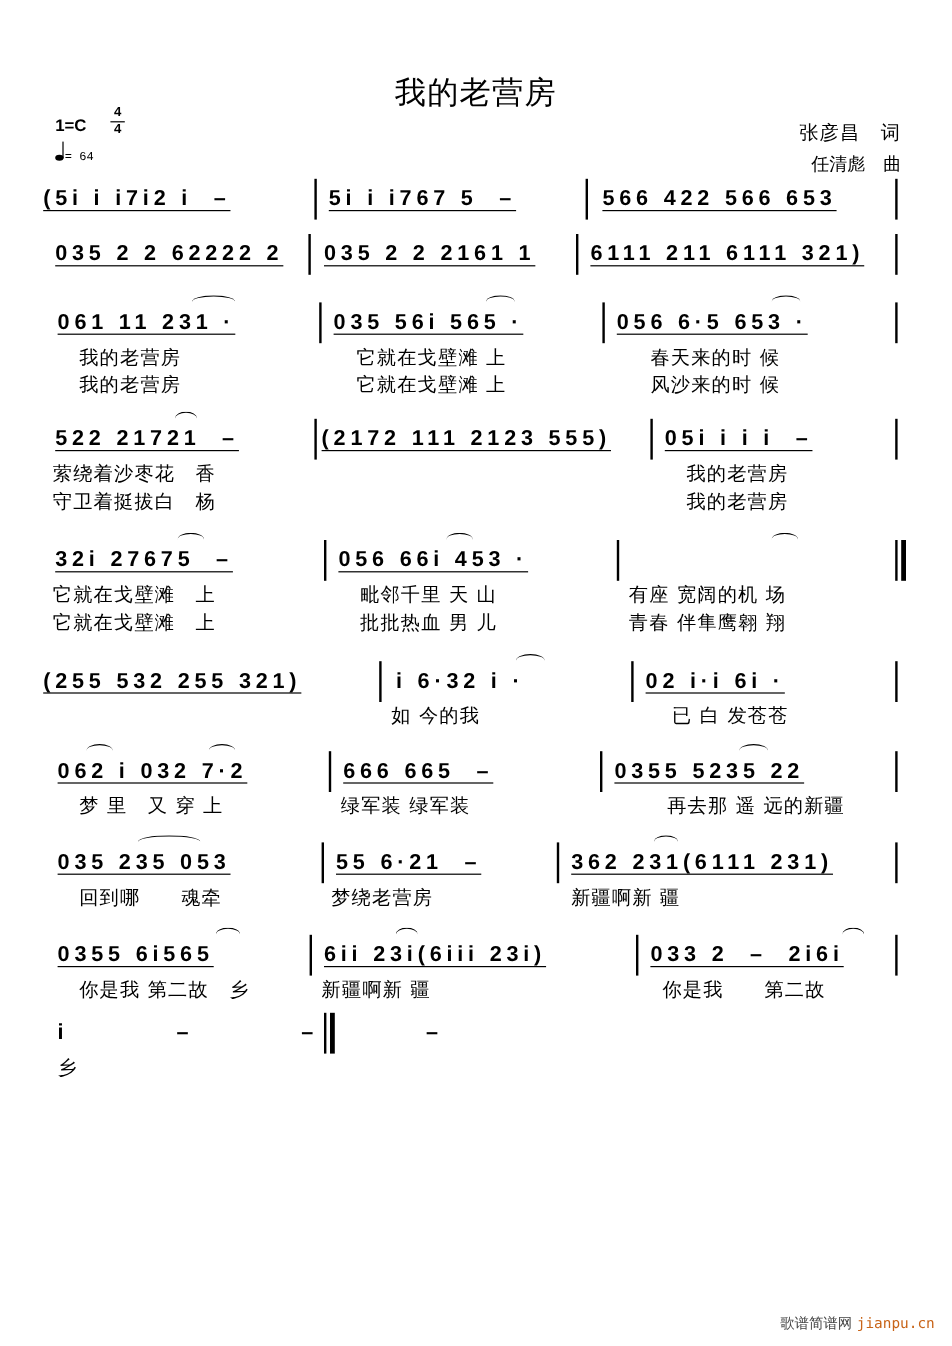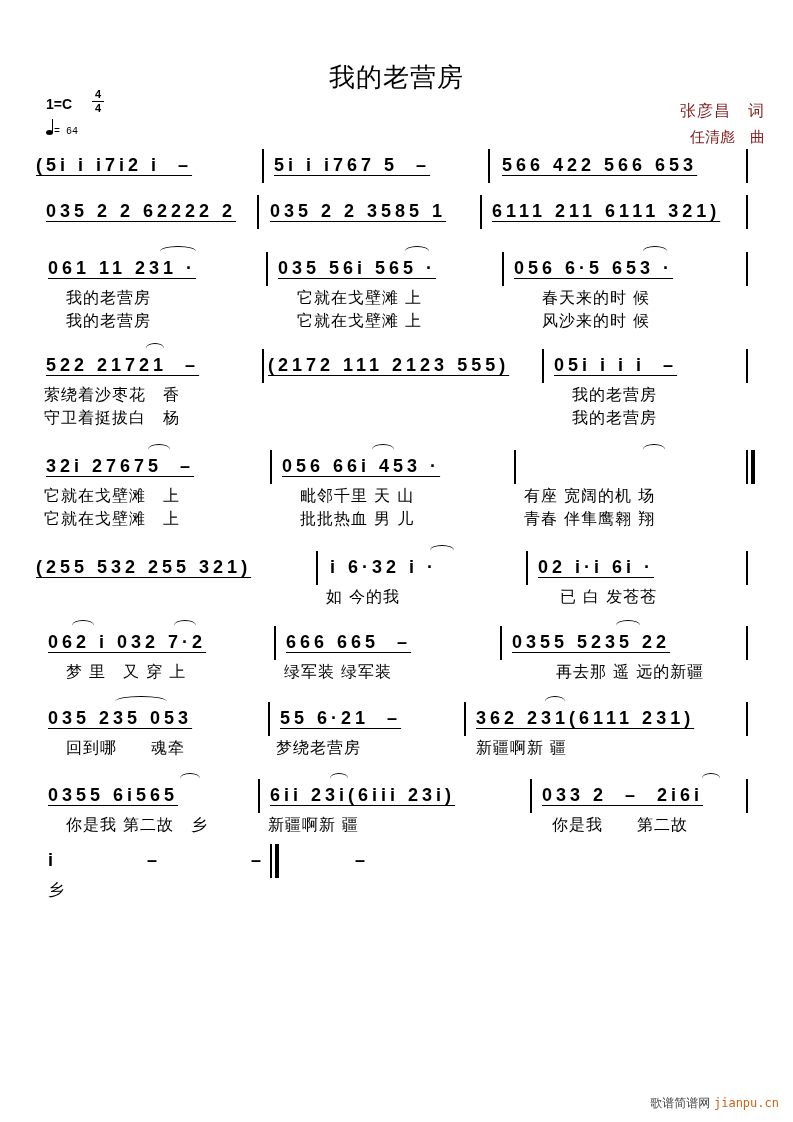--- a/index.html
+++ b/index.html
@@ -4,21 +4,21 @@
 <style>
   html, body { margin:0; padding:0; background:#fff; }
   body { width:793px; height:1122px; position:relative; overflow:hidden; font-family:"DejaVu Serif", serif; color:#000; }
   .title { position:absolute; top:60px; left:0; width:793px; text-align:center; font-size:26px; font-family:"DejaVu Serif", serif; letter-spacing:1px; }
   .key { position:absolute; top:96px; left:46px; font-size:14px; font-family:"Liberation Sans", sans-serif; font-weight:bold; }
   .timesig { position:absolute; top:89px; left:92px; width:12px; text-align:center; font-family:"Liberation Sans", sans-serif; font-weight:bold; font-size:11px; line-height:11px; }
   .timesig .line { border-top:1px solid #000; margin:1px 0; }
   .tempo { position:absolute; top:126px; left:46px; font-size:10px; font-family:Liberation Mono, monospace; }
   .tempo .note { display:inline-block; width:7px; height:5px; background:#000; border-radius:50%; position:relative; top:1px; margin-right:1px; }
   .tempo .note::after { content:""; position:absolute; right:0; bottom:2px; width:1px; height:14px; background:#000; }
-  .credit { position:absolute; right:28px; font-size:15px; color:#7f1d1d; font-family:"DejaVu Sans", sans-serif; }
+  .credit { position:absolute; right:42px; font-size:15px; color:#000000; font-family:"DejaVu Sans", sans-serif; }
   .credit.lyr { top:101px; }
   .credit.mus { top:128px; }
 
   .row { position:absolute; left:0; width:793px; }
   .notes { position:absolute; left:46px; right:46px; height:30px; font-family:"Liberation Sans", sans-serif; font-weight:bold; font-size:18px; white-space:pre; letter-spacing:4px; }
   .bar { position:absolute; top:-6px; width:2px; height:34px; background:#000; }
   .dbl { position:absolute; top:-6px; width:9px; height:34px; border-left:2px solid #000; border-right:4px solid #000; box-sizing:border-box; }
   .seg { position:absolute; top:0; }
   .u1 { text-decoration:underline; text-underline-offset:4px; }
   .lyr { position:absolute; font-size:16px; font-family:"DejaVu Serif", serif; white-space:pre; letter-spacing:1px; }
@@ -48,21 +48,21 @@
     <div class="bar" style="left:442px"></div>
     <span class="seg u1" style="left:456px">566 422 566 653</span>
     <div class="bar" style="left:700px"></div>
   </div>
 </div>
 
 <div class="row" style="top:201px">
   <div class="notes">
     <span class="seg u1" style="left:0px">035 2 2 62222 2</span>
     <div class="bar" style="left:211px"></div>
-    <span class="seg u1" style="left:224px">035 2 2 3585 1</span>
+    <span class="seg u1" style="left:224px">035 2 2 2161 1</span>
     <div class="bar" style="left:434px"></div>
     <span class="seg u1" style="left:446px">6111 211 6111 321)</span>
     <div class="bar" style="left:700px"></div>
   </div>
 </div>
 
 <div class="row" style="top:258px">
   <div class="slur" style="left:160px;top:-12px;width:36px"></div>
   <div class="slur" style="left:405px;top:-12px;width:24px"></div>
   <div class="slur" style="left:643px;top:-12px;width:24px"></div>

